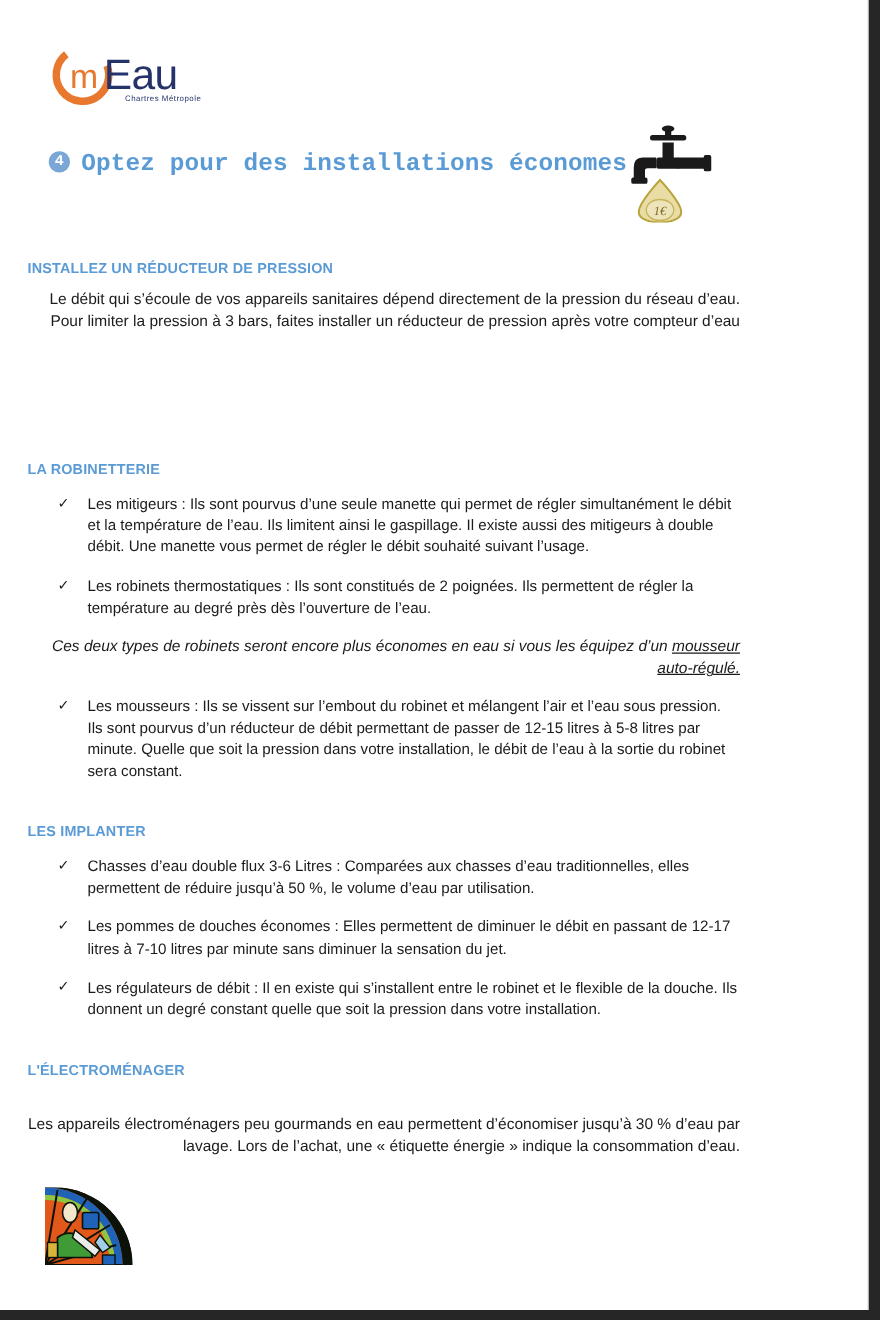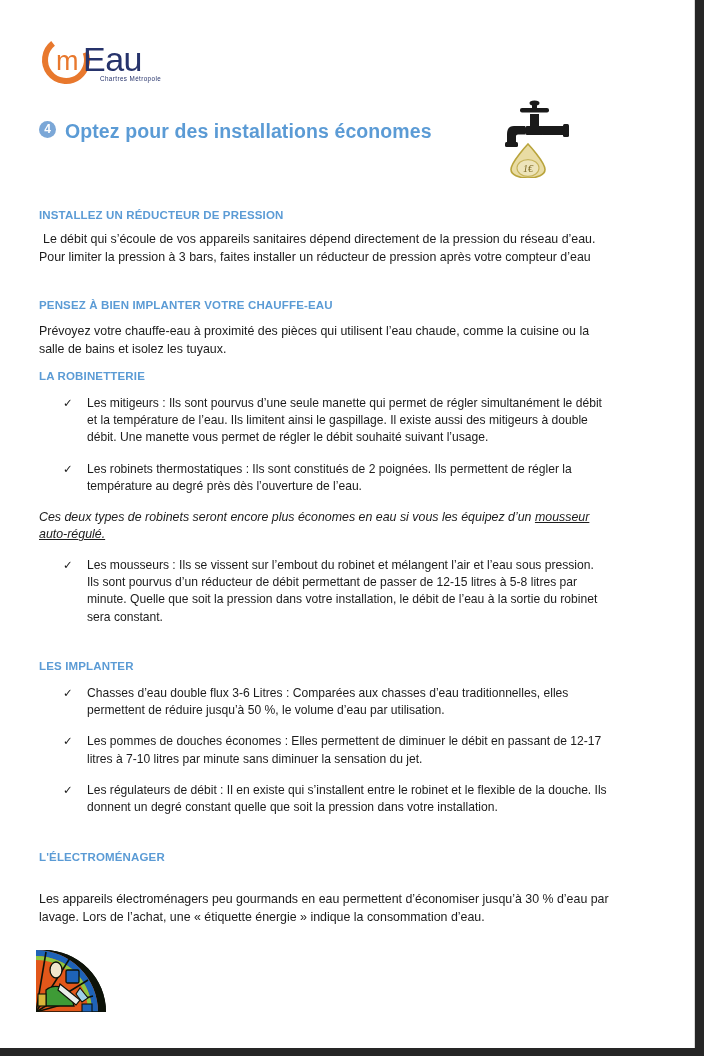--- a/index.html
+++ b/index.html
@@ -55,20 +55,21 @@
   }
   .logo-svg { display: block; }
 
   
   .title-row {
     position: absolute;
     left: 39px;
     top: 120px;
     width: 570px;
     height: 42px;
+    font-family: Liberation Mono, monospace;
   }
   .title-badge {
     display: inline-block;
     vertical-align: middle;
     width: 17px;
     height: 17px;
     border-radius: 50%;
     background: #7BA7D7;
     color: #ffffff;
     font-size: 12px;
@@ -104,20 +105,21 @@
     font-weight: bold;
     color: #5B9BD5;
     letter-spacing: 0.15px;
     text-transform: none;
   }
   p.body {
     margin: 0;
     font-size: 12.4px;
     line-height: 1.42;
     color: #1b1b1b;
+    text-align: right;
   }
   p.body.indent1 { text-indent: 4px; }
 
   ul.checks {
     list-style: none;
     margin: 0;
     padding: 0;
   }
   ul.checks li {
     position: relative;
@@ -132,21 +134,21 @@
     position: absolute;
     left: 24px;
     top: 0;
     font-size: 11.5px;
     color: #1b1b1b;
   }
 
   .u { text-decoration: underline; }
 
   
-  .blk { position: absolute; left: 39px; width: 570px; }
+  .blk { position: absolute; left: 22px; width: 570px; }
 
   
   .glass {
     position: absolute;
     left: 36px;
     top: 950px;
     width: 70px;
     height: 62px;
     border-top-right-radius: 62px;
     overflow: hidden;
@@ -197,24 +199,20 @@
       <ellipse cx="31" cy="68" rx="11" ry="8.4" fill="#EDE4BA" stroke="#C6B35A" stroke-width="1.1"></ellipse>
       <text x="31" y="72" text-anchor="middle" font-family="'Liberation Serif', serif" font-size="10" fill="#7d6a25" font-style="italic">1€</text>
     </svg>
   </div>
 
   <div class="blk" style="top:209px;">
     <h2 class="sec">INSTALLEZ UN RÉDUCTEUR DE PRESSION</h2>
     <p class="body indent1" style="margin-top:10px;"> Le débit qui s’écoule de vos appareils sanitaires dépend directement de la pression du réseau d’eau. Pour limiter la pression à 3 bars, faites installer un réducteur de pression après votre compteur d’eau</p>
   </div>
 
-  <div class="blk" style="top:299px;">
-    <h2 class="sec">PENSEZ À BIEN IMPLANTER VOTRE CHAUFFE-EAU</h2>
-    <p class="body" style="margin-top:12px;">Prévoyez votre chauffe-eau à proximité des pièces qui utilisent l’eau chaude, comme la cuisine ou la salle de bains et isolez les tuyaux.</p>
-  </div>
 
   <div class="blk" style="top:370px;">
     <h2 class="sec">LA ROBINETTERIE</h2>
 
     <ul class="checks" style="margin-top:13px;">
       <li>
         <span class="tick">✓</span>
         <span>Les mitigeurs : Ils sont pourvus d’une seule manette qui permet de régler simultanément le débit et la température de l’eau. Ils limitent ainsi le gaspillage. Il existe aussi des mitigeurs à double débit. Une manette vous permet de régler le débit souhaité suivant l’usage.</span>
       </li>
       <li style="margin-top:14px;">

